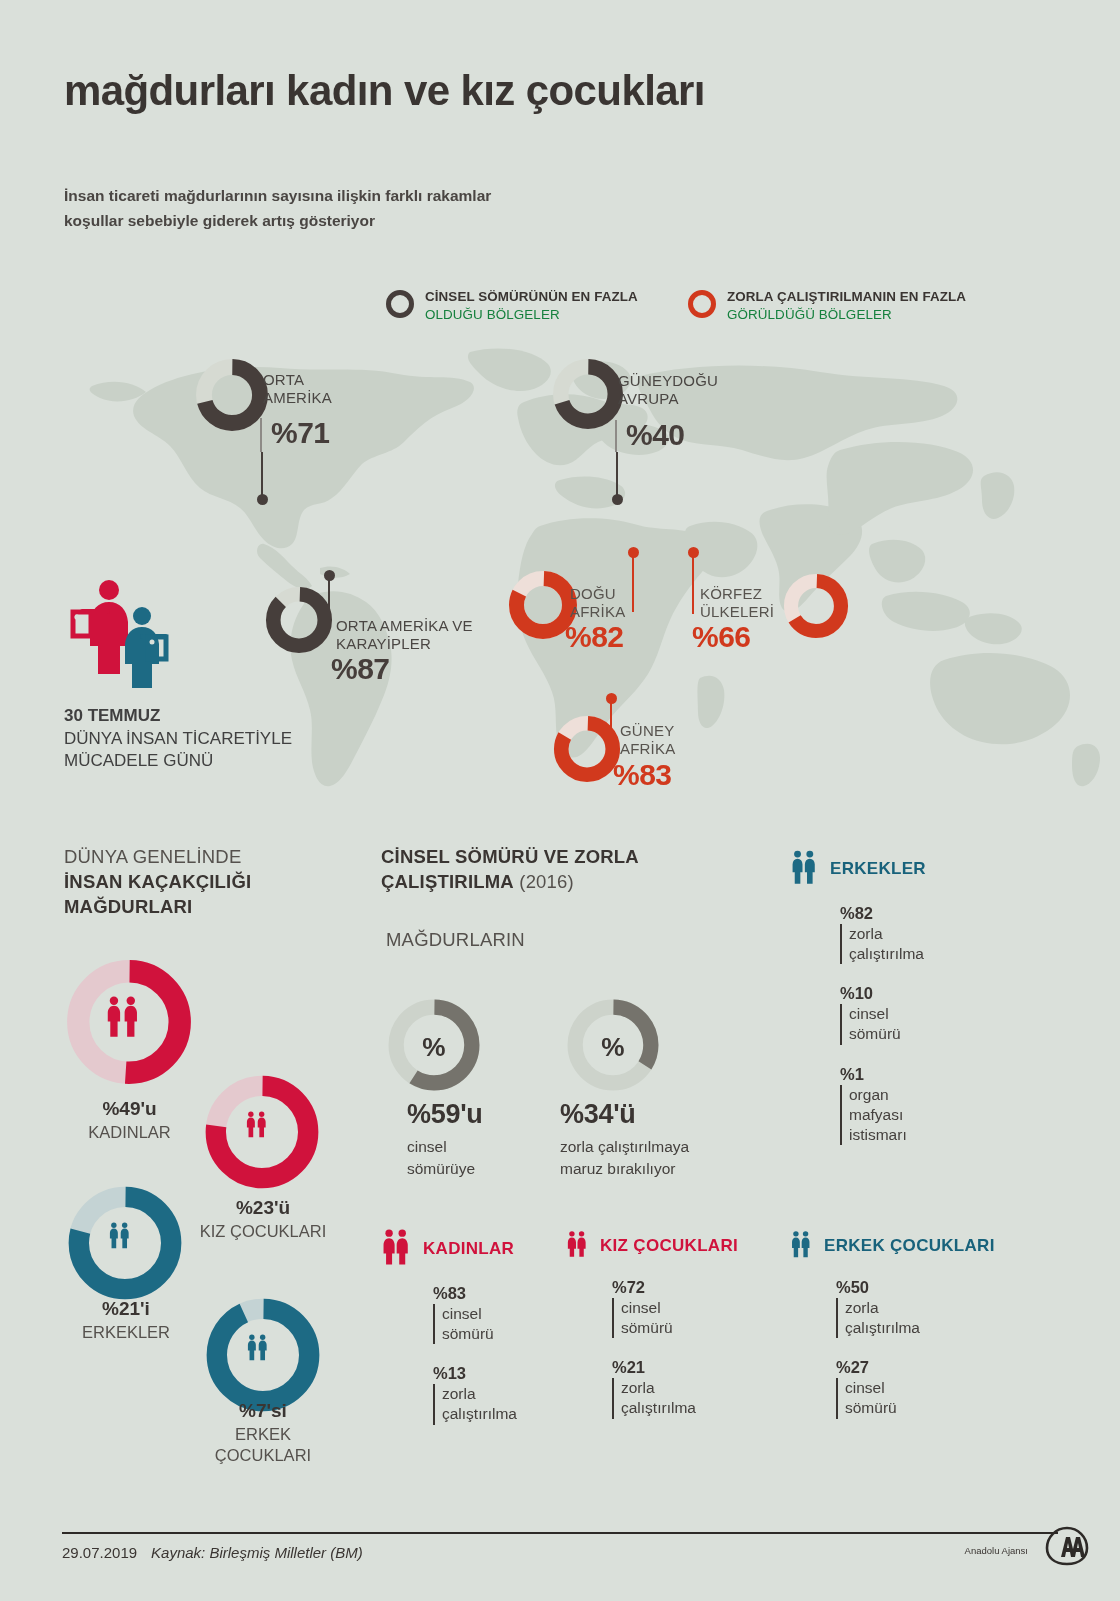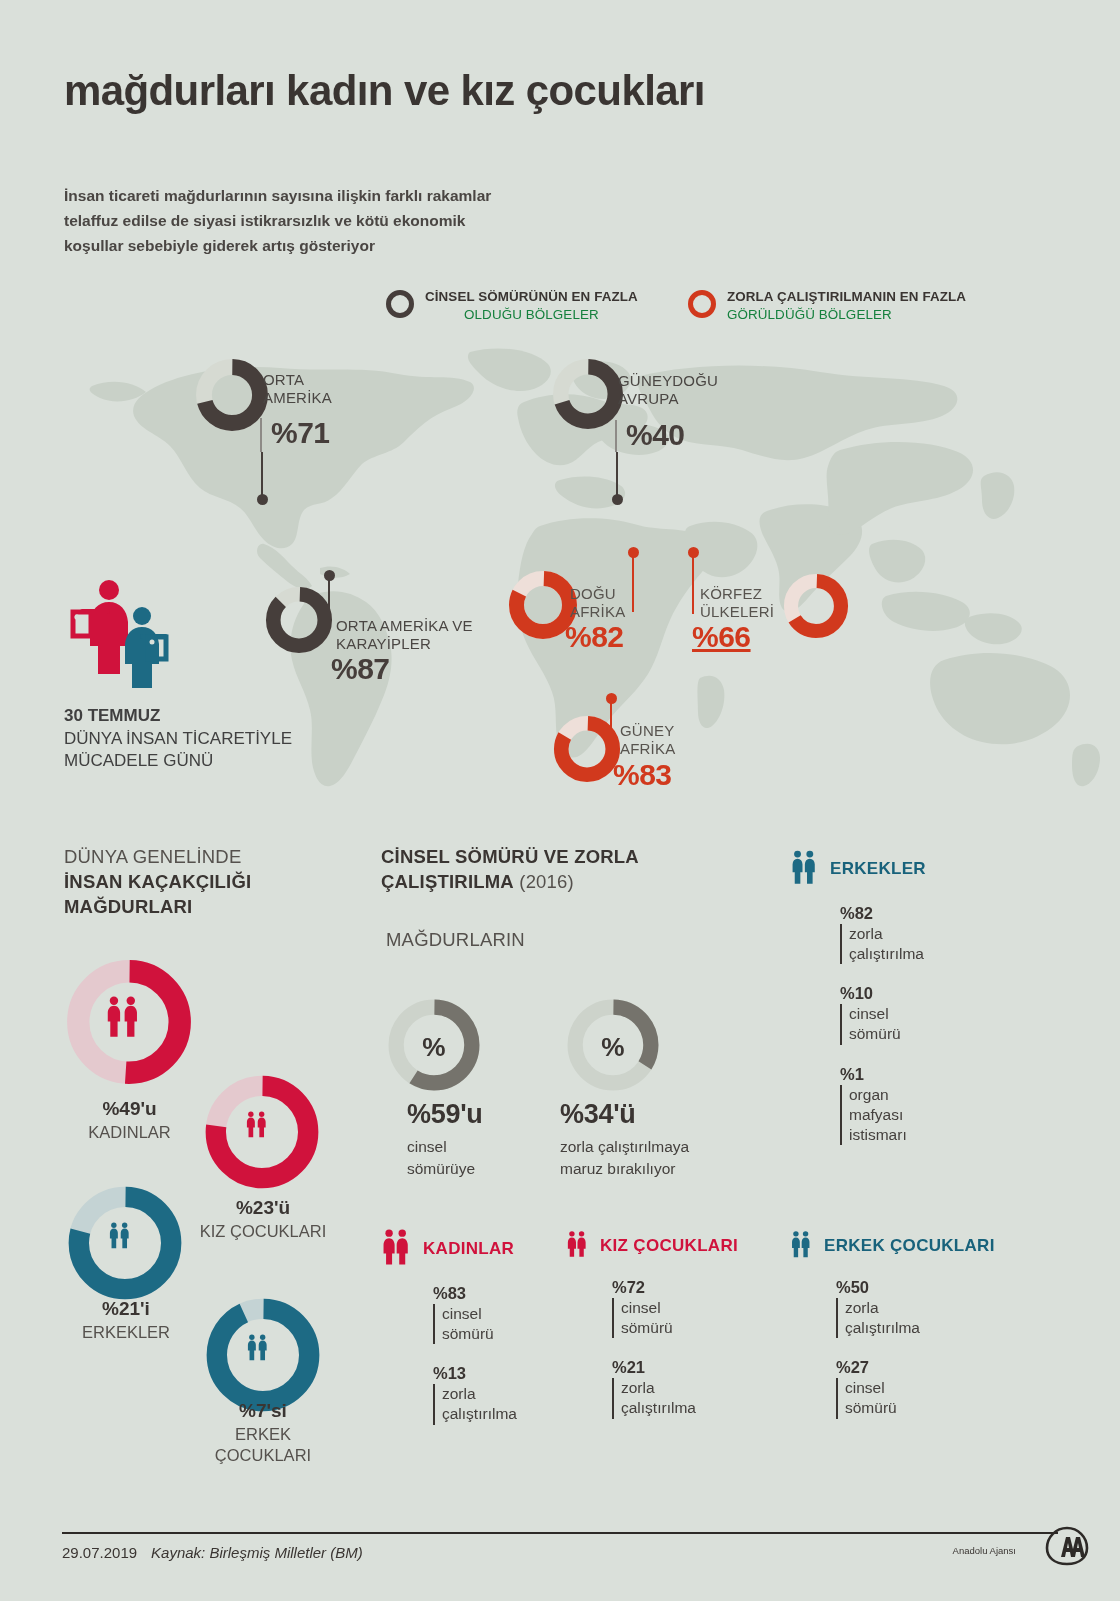--- a/index.html
+++ b/index.html
@@ -17,21 +17,21 @@
     font-size:42px; font-weight:bold; line-height:1.18;
     color:#3a3532; letter-spacing:-0.6px;
   }
   .subtitle {
     position:absolute; left:64px; top:183px; width:620px;
     font-size:15.5px; line-height:1.62; color:#4a4643; font-weight:600;
   }
 
   
   .legend { position:absolute; top:288px; display:flex; align-items:flex-start; gap:11px; }
-  .legend.a { left:386px;text-align:center; }
+  .legend.a { left:386px; }
   .legend.b { left:688px; }
   .legend-ring { width:28px; height:28px; border-radius:50%; border:5px solid #463e3b; margin-top:2px; flex:none; }
   .legend.b .legend-ring { border-color:#d1391d; }
   .legend-txt-1 { font-size:13.4px; font-weight:bold; color:#3a3532; letter-spacing:0.1px; line-height:1.35;}
   .legend-txt-2 { font-size:13.4px; color:#15803d; letter-spacing:0.1px; line-height:1.35;}
 
   
   #mapwrap { position:absolute; left:0; top:330px; width:1120px; height:500px; }
   #mapsvg { width:100%; height:100%; display:block; }
 
@@ -76,33 +76,32 @@
   .statgrp .item .num { font-size:16.5px; font-weight:bold; color:#3a3532; margin-bottom:1px; }
   .statgrp .item .rows { border-left:2.4px solid #3a3532; padding-left:7px; }
   .statgrp .item .rows div { font-size:15.5px; line-height:1.3; color:#45413e; }
   .teal .ttl { color:#18627b; }
   .red  .ttl { color:#d0123c; }
 
   
   .frule { position:absolute; left:62px; top:1532px; width:996px; height:2px; background:#2d2a27; }
   .fleft { position:absolute; left:62px; top:1544px; font-size:15px; color:#3a3532; display:flex; gap:14px; align-items:baseline;}
   .fleft .it { font-style:italic; }
-  .fright { position:absolute; right:104px; top:1545px; font-size:9.5px; color:#3a3532; }
+  .fright { position:absolute; right:92px; top:1545px; font-size:9.5px; color:#3a3532; }
   .aalogo { position:absolute; right:30px; top:1526px; width:46px; height:40px; }
 </style>
 </head>
 <body>
 <div id="root">
 
 <div class="title">
   <div>mağdurları kadın ve kız çocukları</div>
 </div>
 <div class="subtitle">
   <div>İnsan ticareti mağdurlarının sayısına ilişkin farklı rakamlar</div>
-  <div>telaffuz edilse de siyasi istikrarsızlık ve kötü ekonomik</div>
   <div>koşullar sebebiyle giderek artış gösteriyor</div>
 </div>
 
 <div class="legend a">
   <div class="legend-ring"></div>
   <div>
     <div class="legend-txt-1">CİNSEL SÖMÜRÜNÜN EN FAZLA</div>
     <div class="legend-txt-2">OLDUĞU BÖLGELER</div>
   </div>
 </div>
@@ -253,21 +252,21 @@
       <circle cx="21" cy="21" r="15.9" fill="none" stroke="#d1391d" stroke-width="9" stroke-dasharray="66 34" stroke-dashoffset="25"></circle>
     </svg>
   </div>
   <div class="pin red up" style="left:692px;top:222px;height:62px;">
     <div class="dot"></div>
   </div>
   <div class="mlabel red" style="left:700px;top:255px;">
     <div>KÖRFEZ</div>
     <div>ÜLKELERİ</div>
   </div>
-  <div class="mpct red" style="left:692px;top:290px;text-decoration:underline;">%66</div>
+  <div class="mpct red" style="left:692px;top:290px;">%66</div>
 
   <div class="mdonut" style="left:553px;top:385px;">
     <svg width="68" height="68" viewBox="0 0 42 42">
       <circle cx="21" cy="21" r="15.9" fill="none" stroke="#eedfd9" stroke-width="9"></circle>
       <circle cx="21" cy="21" r="15.9" fill="none" stroke="#d1391d" stroke-width="9" stroke-dasharray="83 17" stroke-dashoffset="25"></circle>
     </svg>
   </div>
   <div class="pin red up" style="left:610px;top:368px;height:58px;">
     <div class="dot"></div>
   </div>

